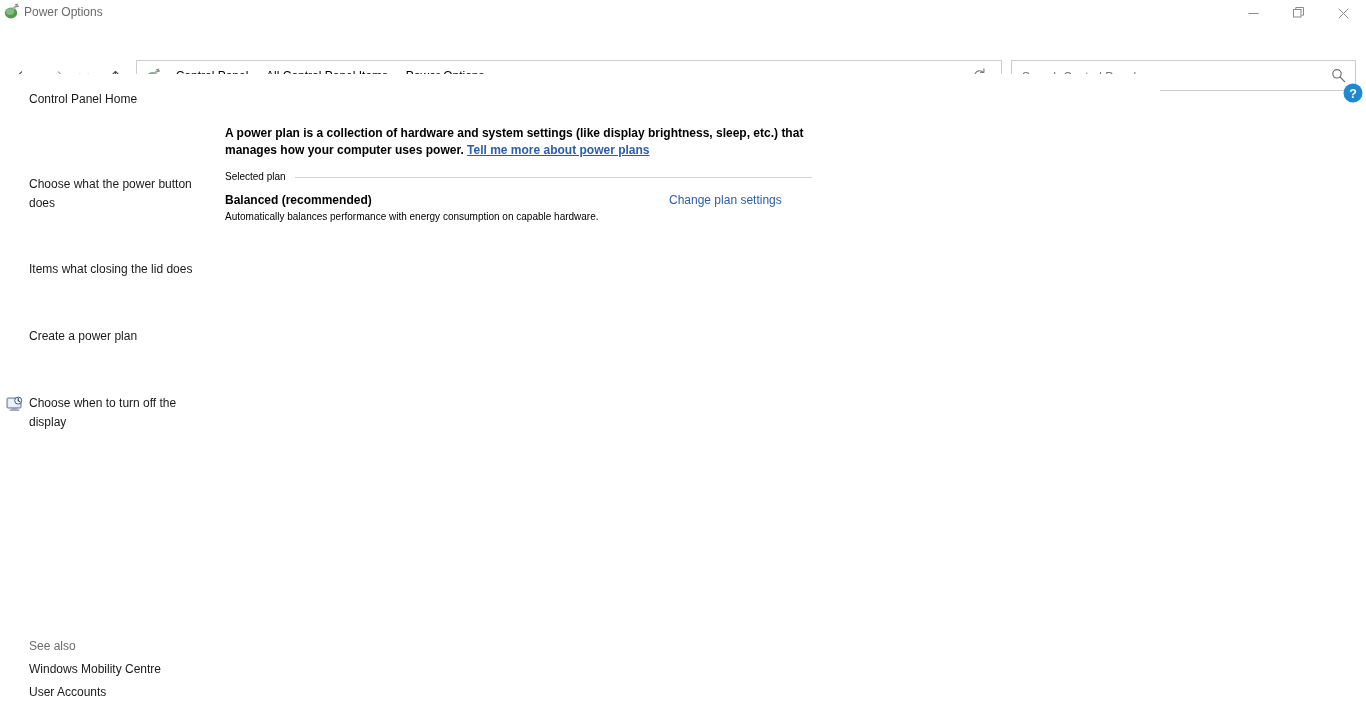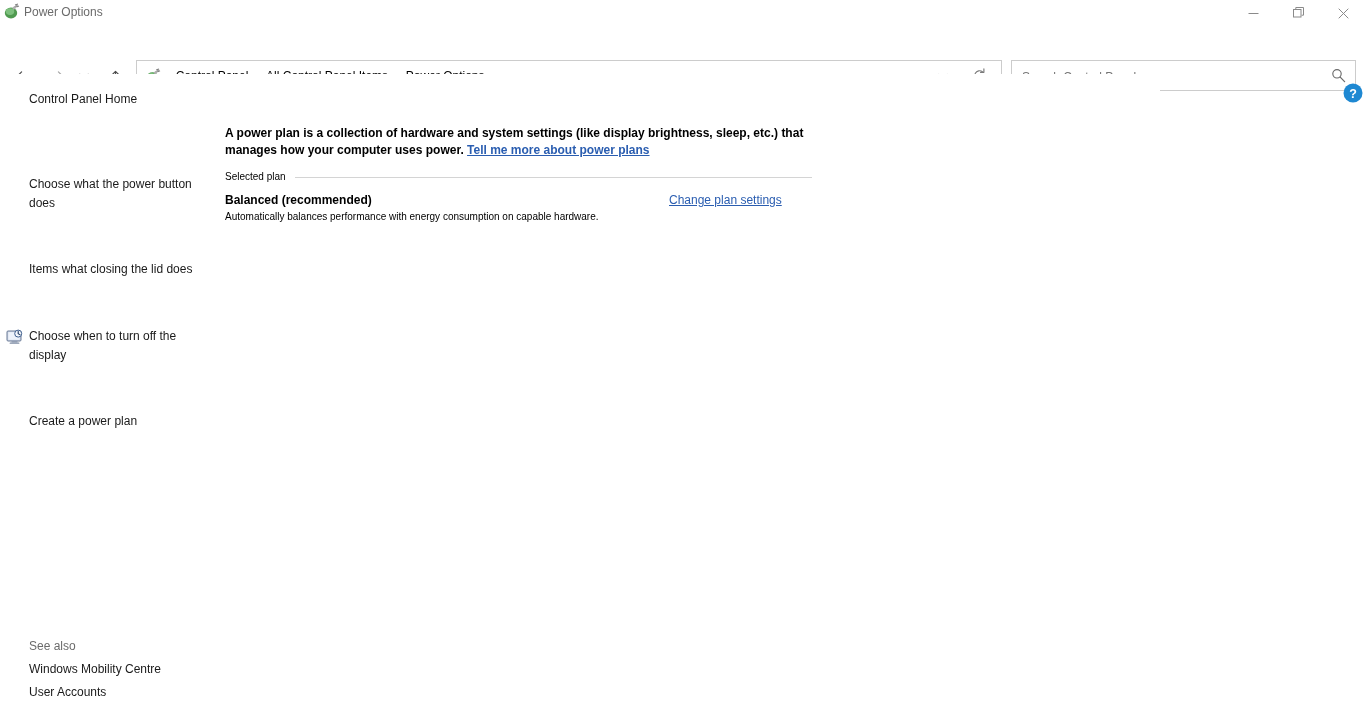--- a/index.html
+++ b/index.html
@@ -287,21 +287,20 @@
     font-weight: bold;
     color: #000000;
     white-space: nowrap;
   }
   .plan-settings-link {
     position: absolute;
     left: 444px; top: 0;
     font-size: 12px;
     line-height: 16px;
     color: #2a5db0;
-    text-decoration: underline;
     white-space: nowrap;
     cursor: default;
   }
   .plan-desc {
     position: absolute;
     left: 0; top: 17px;
     font-size: 10px;
     line-height: 16px;
     color: #000000;
     white-space: nowrap;
@@ -417,37 +416,37 @@
 
       <div class="side-item">
         <span class="side-item-label">Choose what the power button does</span>
       </div>
 
       <div class="side-item">
         <span class="side-item-label">Items what closing the lid does</span>
       </div>
 
       <div class="side-item">
+        <span class="side-item-label">Create a power plan</span>
+      </div>
+
+      <div class="side-item">
         <span class="side-item-icon">
           <svg width="17" height="17" viewBox="0 0 17 17">
             <rect x="1" y="2" width="14" height="10" rx="1" fill="#cfd8e8" stroke="#6a7b96" stroke-width="1"></rect>
             <rect x="2.3" y="3.2" width="11.4" height="7.6" fill="#eef3fb"></rect>
             <rect x="5.5" y="12.2" width="6" height="1.3" fill="#8a97ad"></rect>
             <rect x="3.6" y="13.5" width="9.8" height="1.3" rx="0.5" fill="#7f8da5"></rect>
             <circle cx="12.2" cy="4.6" r="3.5" fill="#f4f7fc" stroke="#3f5f8f" stroke-width="1"></circle>
             <path d="M12.2 2.4 V4.6 L13.9 5.6" stroke="#1f3b63" stroke-width="1.1" fill="none" stroke-linecap="round"></path>
           </svg>
         </span>
         <span class="side-item-label">Choose when to turn off the display</span>
       </div>
 
-      <div class="side-item">
-        <span class="side-item-label">Create a power plan</span>
-      </div>
-
 
     </div>
 
     <div class="seealso">
       <div class="seealso-title">See also</div>
       <span class="seealso-link">Windows Mobility Centre</span>
       <span class="seealso-link">User Accounts</span>
     </div>
   </div>
 

